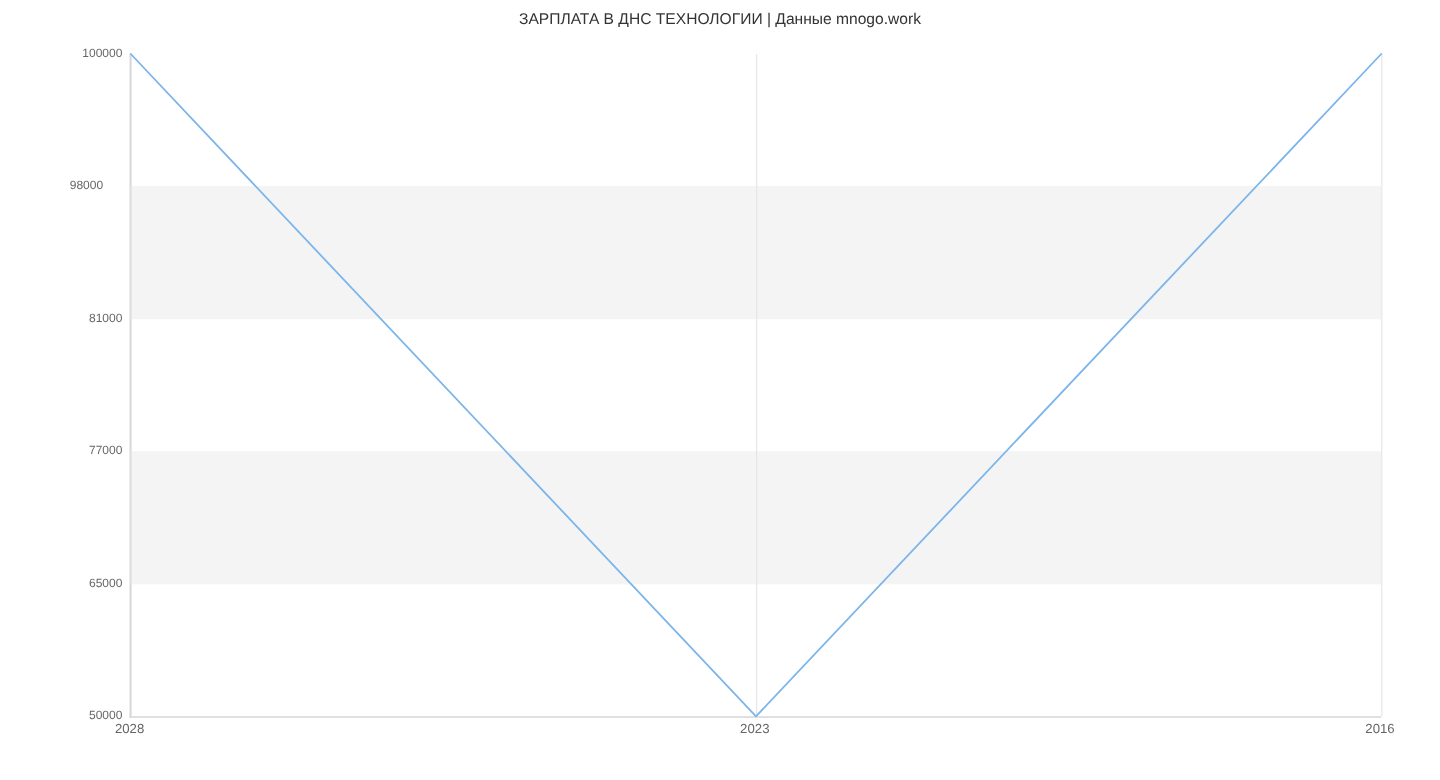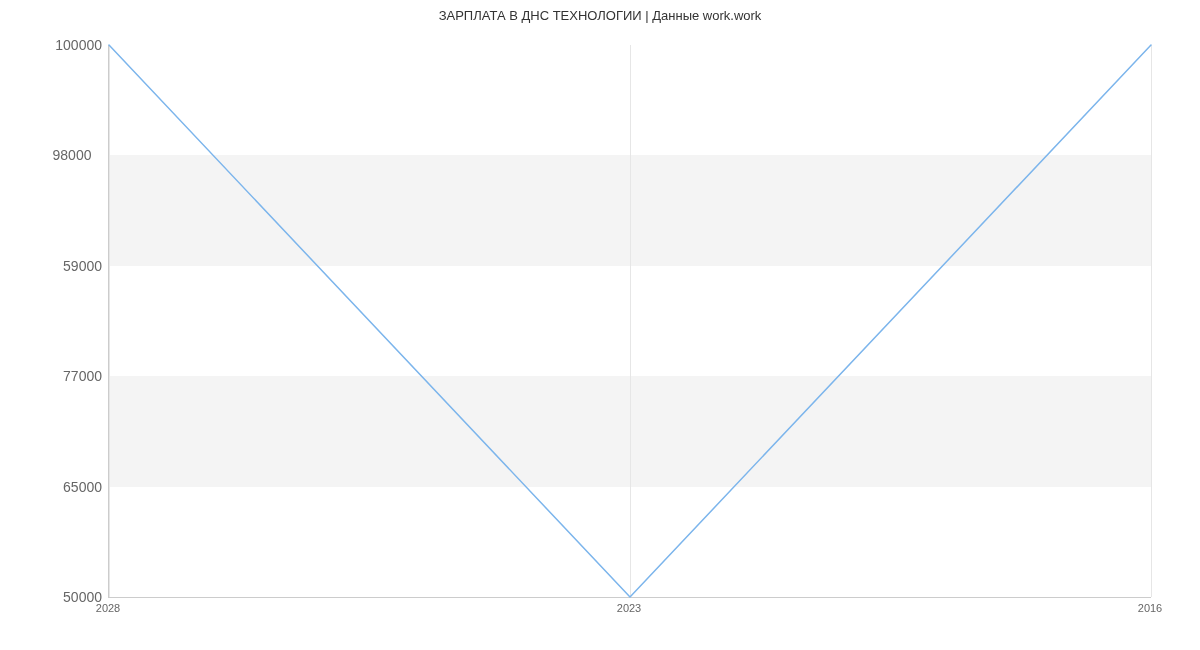--- a/index.html
+++ b/index.html
@@ -48,21 +48,21 @@
     top: 0;
     height: 100%;
     width: 1px;
     background: #e6e6e6;
   }
   .y-tick-label {
     position: absolute;
     right: 1098px;
     width: 60px;
     text-align: right;
-    font-size: 14px;
+    font-size: 10px;
     color: #666666;
     transform: translateY(-50%);
   }
   .x-tick-label {
     position: absolute;
     top: 602px;
     font-size: 11px;
     color: #666666;
     transform: translateX(-50%);
   }
@@ -80,35 +80,35 @@
     stroke-width: 1.5;
     stroke-linejoin: round;
     stroke-linecap: round;
   }
 </style>
 </head>
 <body>
 
 <div class="chart-container">
 
-  <div class="chart-title">ЗАРПЛАТА В  ДНС ТЕХНОЛОГИИ | Данные work.work</div>
+  <div class="chart-title">ЗАРПЛАТА В  ДНС ТЕХНОЛОГИИ | Данные mnogo.work</div>
 
   <div class="plot-area">
       <div class="band" style="top: 110.4px; height: 110.4px;"></div>
       <div class="band" style="top: 331.2px; height: 110.4px;"></div>
     <div class="vgrid" style="left: 0px;"></div>
       <div class="vgrid" style="left: 521px;"></div>
       <div class="vgrid" style="left: 1042px;"></div>
       <svg class="line-svg">
       <polyline class="data-line" points="0,0 521,552 1042,0" style="stroke: rgb(124, 181, 236);"></polyline>
     </svg>
   </div>
 
 <div class="y-tick-label" style="top: 597px;">50000</div>
     <div class="y-tick-label" style="top: 486.6px;">65000</div>
     <div class="y-tick-label" style="top: 376.2px;">77000</div>
-    <div class="y-tick-label" style="top: 265.8px;">59000</div>
+    <div class="y-tick-label" style="top: 265.8px;">81000</div>
     <div class="y-tick-label" style="top: 155.4px; text-align: center;">98000</div>
     <div class="y-tick-label" style="top: 45px;">100000</div>
     <div class="x-tick-label" style="left: 108px;">2028</div>
     <div class="x-tick-label" style="left: 629px; text-align: right;">2023</div>
     <div class="x-tick-label" style="left: 1150px;">2016</div>
   </div>
 
 </body></html>

